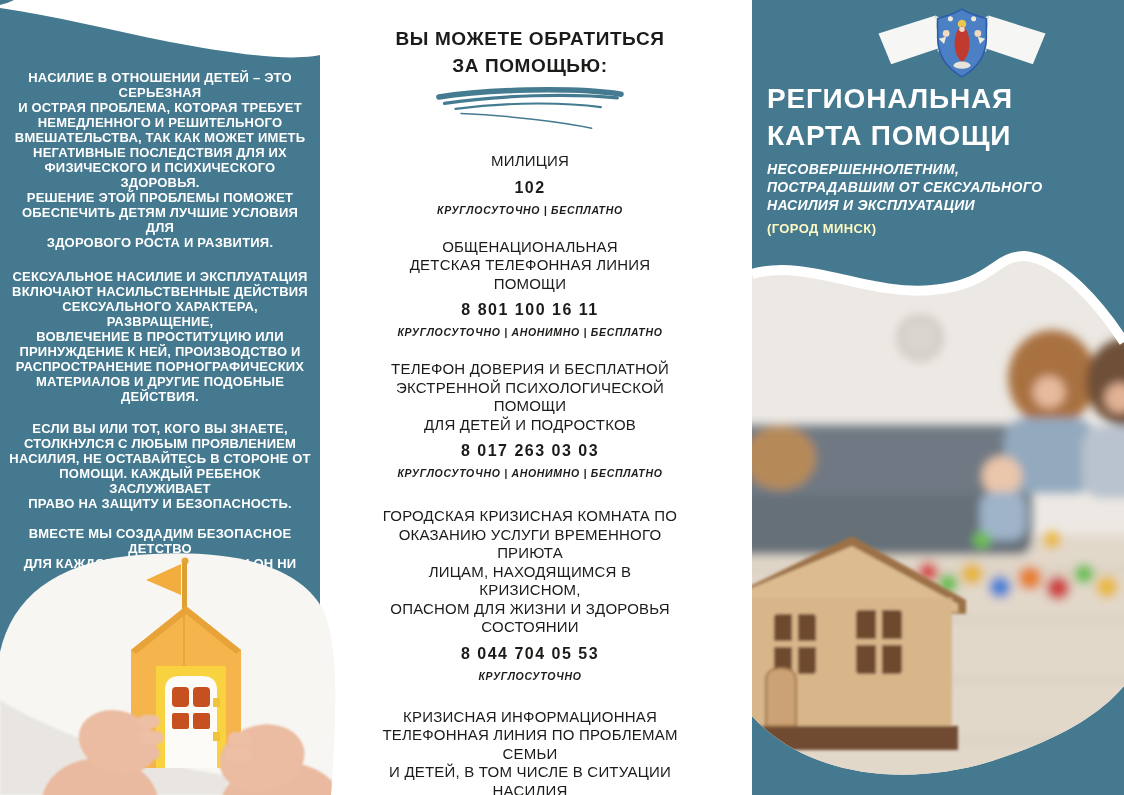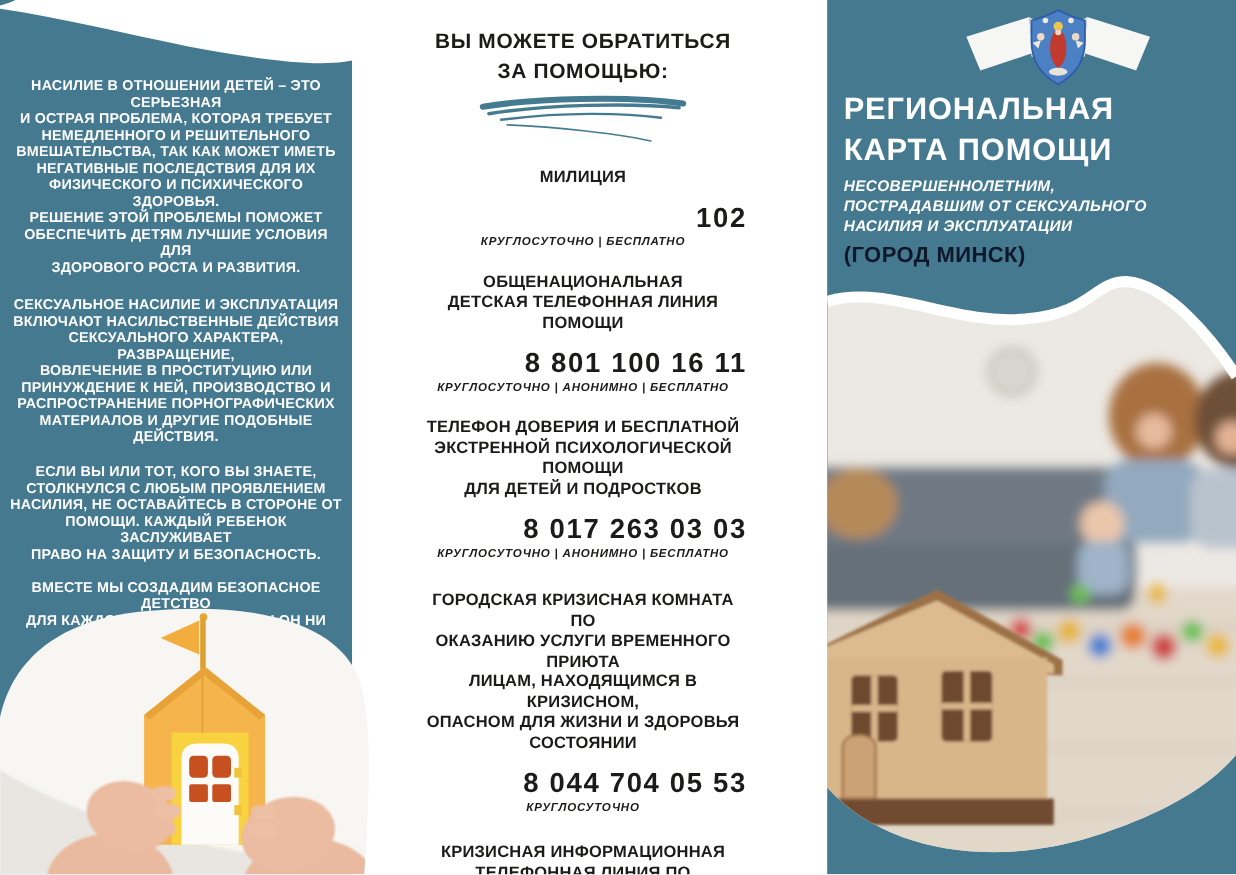--- a/index.html
+++ b/index.html
@@ -26,37 +26,37 @@
   .left-photo{position:absolute;left:0;bottom:0;width:375px;height:245px;display:block;}
 
   
   .mid-inner{padding:25px 6px 0;text-align:center;color:#1B1B19;}
   .mid-heading{font-size:19px;line-height:27px;font-weight:700;letter-spacing:.6px;margin:0;}
   .divider{width:212px;height:46px;display:block;margin:6px auto 0;}
   .divider-bottom{margin-top:18px;}
   .entry{margin-top:21px;}
   .entry:nth-of-type(4){margin-top:27px;}
   .entry:nth-of-type(5){margin-top:25px;}
-  .entry-name{font-size:15px;line-height:18.5px;font-weight:700;letter-spacing:.2px;white-space:pre-line;text-align:center;}
-  .entry-phone{font-size:25px;line-height:26px;font-weight:700;letter-spacing:1.5px;margin-top:14px;text-align:right;}
+  .entry-name{font-size:15px;line-height:18.5px;font-weight:400;letter-spacing:.2px;white-space:pre-line;text-align:center;}
+  .entry-phone{font-size:16px;line-height:26px;font-weight:700;letter-spacing:1.5px;margin-top:4px;}
   .entry-note{font-size:10.5px;line-height:14px;font-weight:700;letter-spacing:.7px;margin-top:2px;font-style:italic;}
 
   
   .ribbon{position:absolute;top:6px;left:50%;margin-left:-85px;width:182px;height:74px;display:block;}
   .right-title{
     position:absolute;top:80px;left:15px;right:4px;color:#ffffff;
     font-size:28px;line-height:37px;font-weight:700;letter-spacing:.8px;margin:0;
   }
   .right-sub{
     position:absolute;top:160px;left:15px;right:6px;color:#ffffff;
     font-size:14px;line-height:18px;font-weight:700;letter-spacing:.3px;white-space:pre-line;font-style:italic;
   }
   .right-city{
-    position:absolute;top:221px;left:15px;color:#0f172a;
-    font-size:20px;font-weight:700;letter-spacing:.4px;
+    position:absolute;top:221px;left:15px;color:#fef9c3;
+    font-size:13px;font-weight:700;letter-spacing:.4px;
   }
   .right-photo{position:absolute;top:240px;left:0;width:372px;height:555px;display:block;}
 </style>
 </head>
 <body>
 
 <svg width="0" height="0" style="position:absolute" aria-hidden="true">
   <defs>
     <g id="squiggle-art" stroke="#447B91" fill="none" stroke-linecap="round">
       <path d="M6,13 C55,5 150,2 204,10" stroke-width="6"></path>

